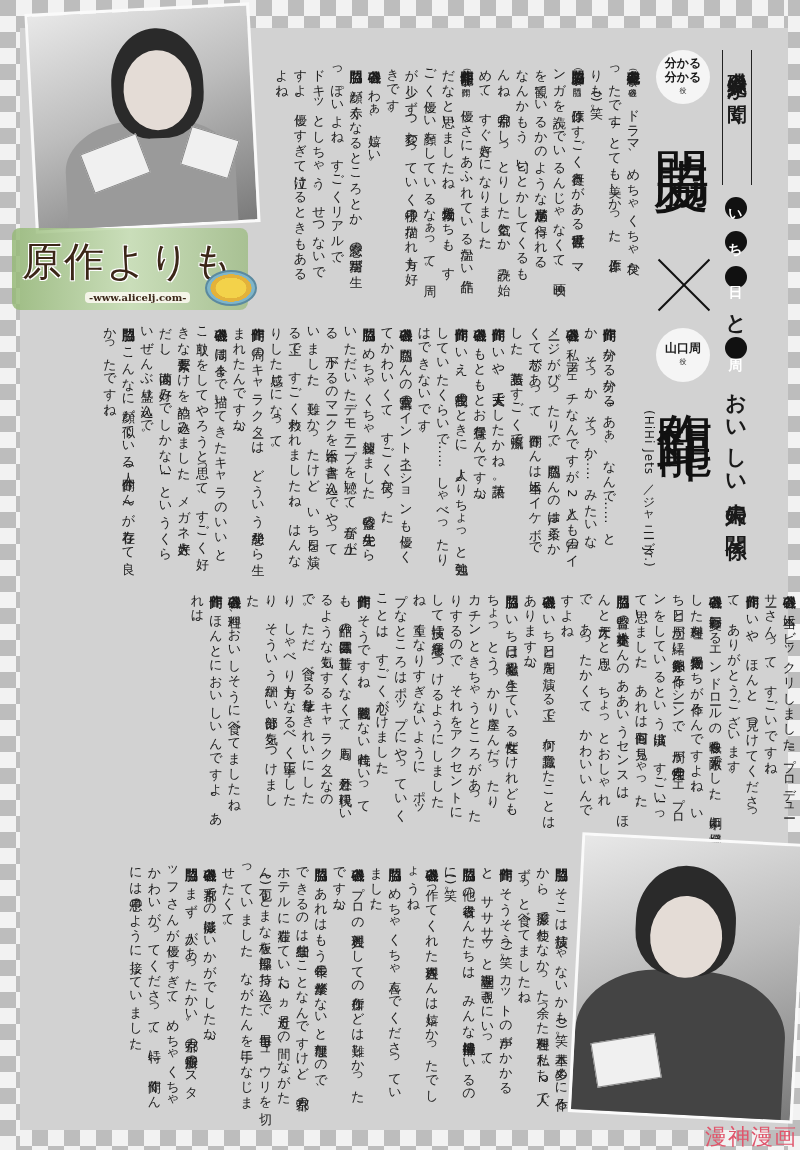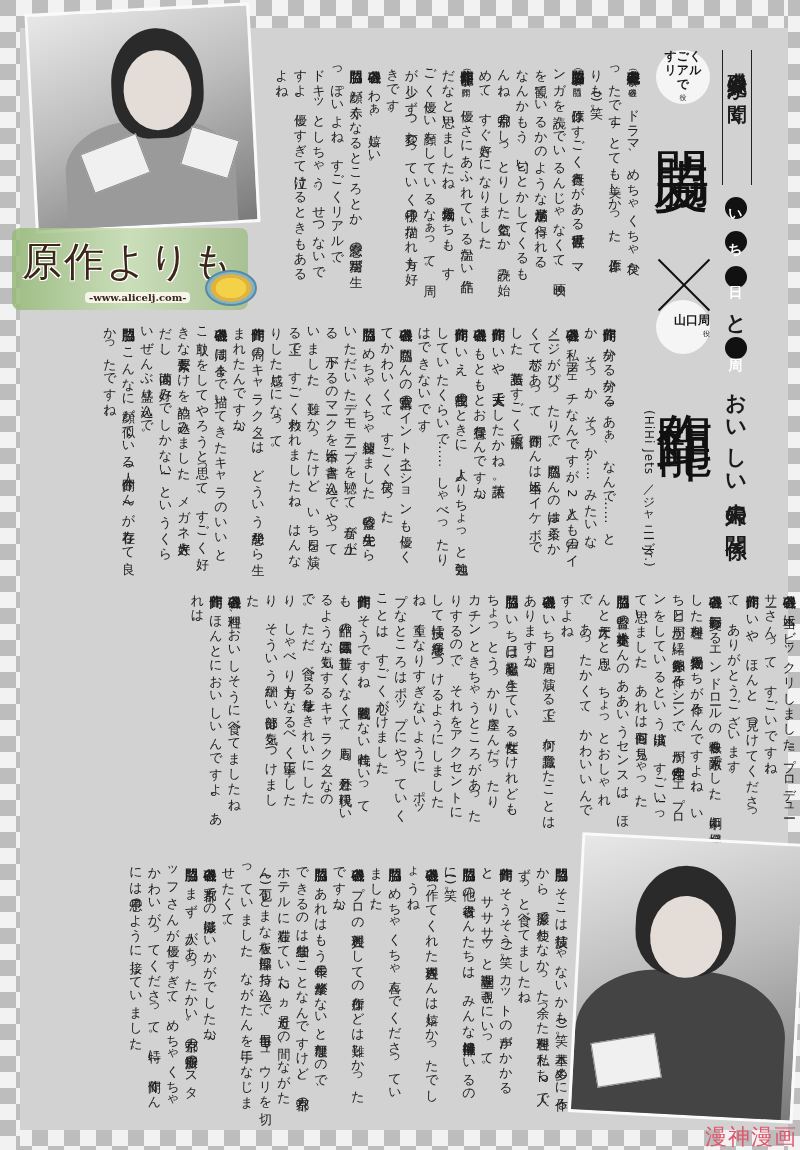--- a/index.html
+++ b/index.html
@@ -149,28 +149,28 @@
   <div class="tagline">
     <span class="dot">い</span>
     <span class="dot">ち</span>
     <span class="dot">日</span>
     <span>と</span>
     <span class="dot">周</span>
     <span style="margin-top:8px;display:inline-block;">おいしい夫婦の関係</span>
   </div>
 
   <div class="badge-circle" style="left:656px;top:50px;width:54px;height:54px;">
-    <span style="width:38px;">すごくリアルで</span>
+    <span style="width:38px;">分かる分かる</span>
     <span class="yaku">役</span>
   </div>
   <div class="big-name" style="left:652px;top:106px;">門脇麦</div>
 
   <div class="cross"></div>
 
-  <div class="badge-circle" style="left:656px;top:300px;width:54px;height:54px;align-items:flex-end;">
+  <div class="badge-circle" style="left:656px;top:328px;width:54px;height:54px;">
     <span>山口周</span>
     <span class="yaku">役</span>
   </div>
   <div class="big-name" style="left:655px;top:370px;">作間龍斗</div>
   <div class="group" style="left:640px;top:410px;">(HiHi Jets／ジャニーズJr.)</div>
 
   <div class="vtext" style="left:262px;top:60px;height:218px;width:380px;">
     <p><span class="spk">磯谷友紀</span><span class="note">(以下、磯谷)</span>　<span>ドラマ、めちゃくちゃ良かったです!とても美しかった。原作よりも(笑)。</span></p>
     <p><span class="spk">門脇麦</span><span class="note">(以下、門脇)</span>　<span>原作はすごく奥行きがある世界観で。マンガを読んでいるんじゃなくて、映画を観ているかのような満足感が得られる。なんかもう、匂いとかしてくるもんね。京都のしっとりした空気とか。読み始めて、すぐ好きになりました。</span></p>
     <p><span class="spk">作間龍斗</span><span class="note">(以下、作間)</span>　<span>優しさにあふれている温かい作品だなと思いましたね。登場人物たちも、すごく優しい顔をしているなぁって。周が少しずつ変わっていく様子の描かれ方も好きです。</span></p>

